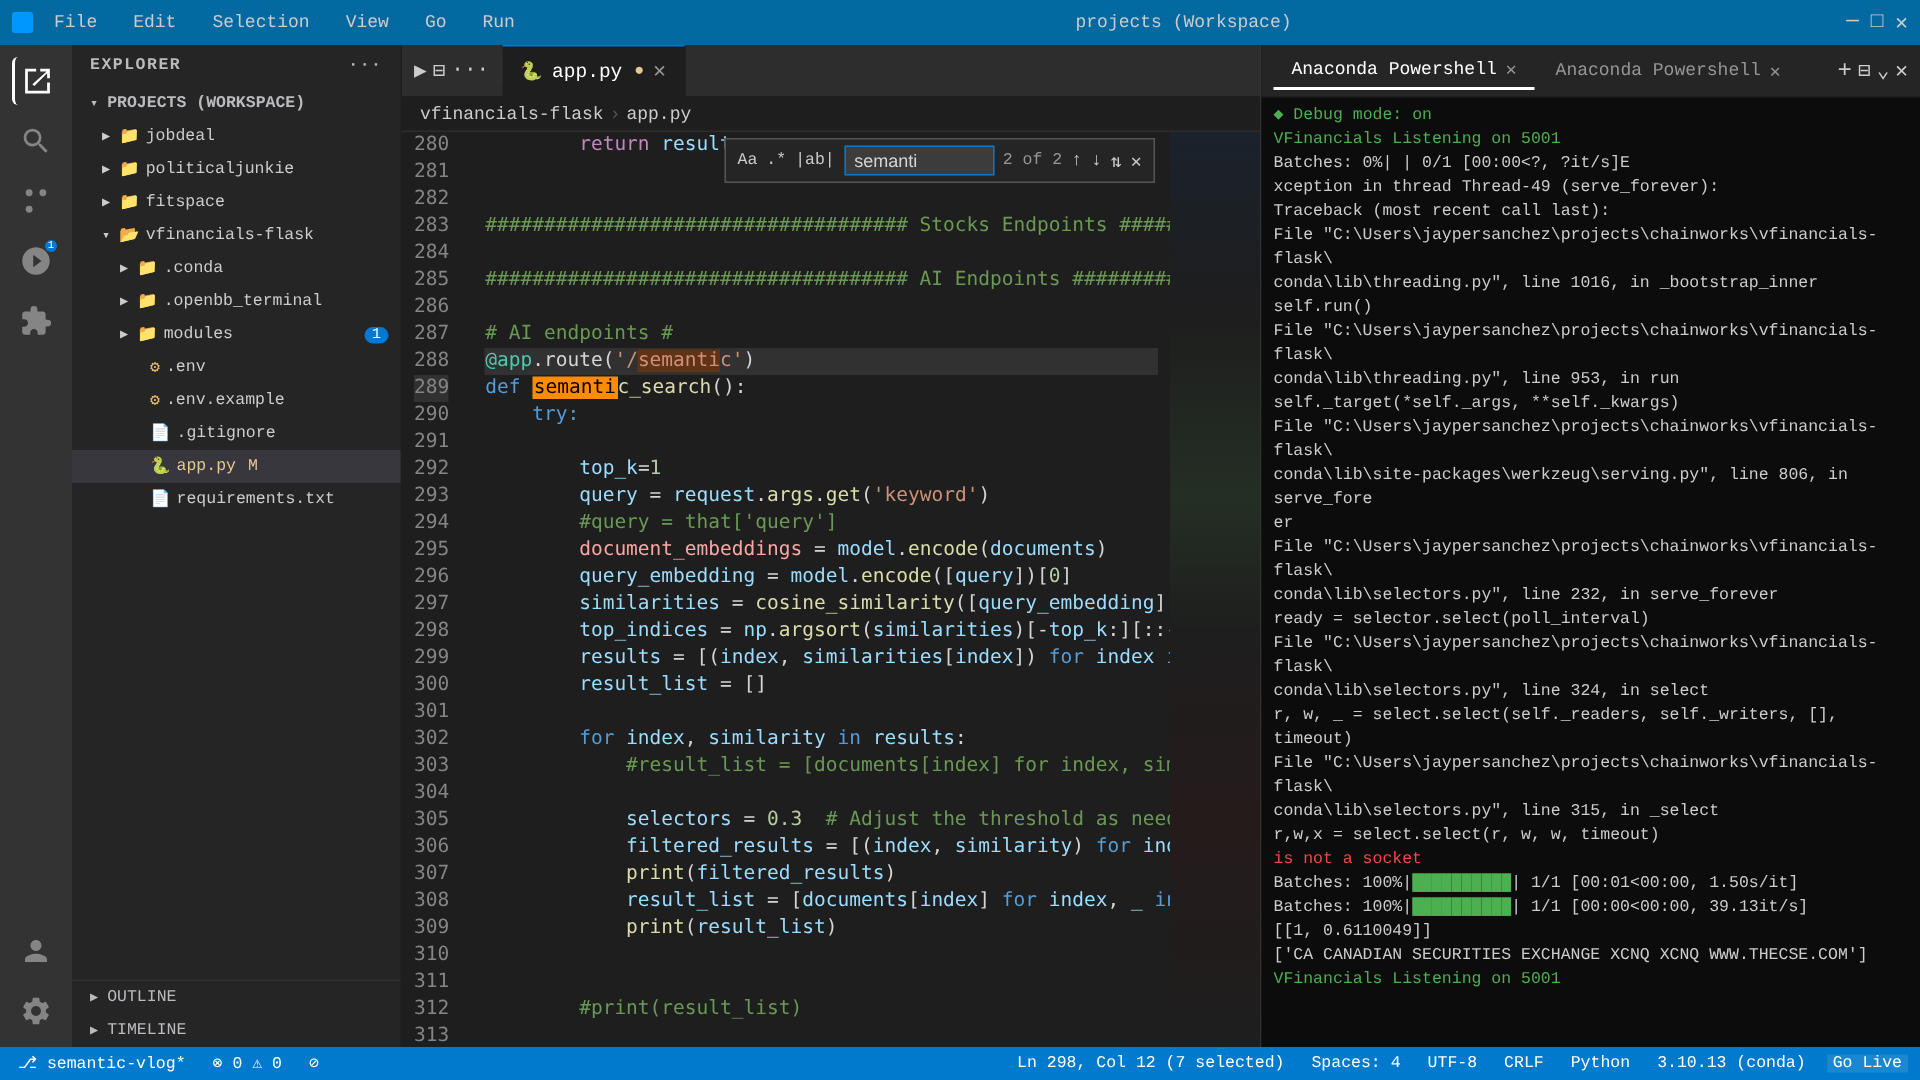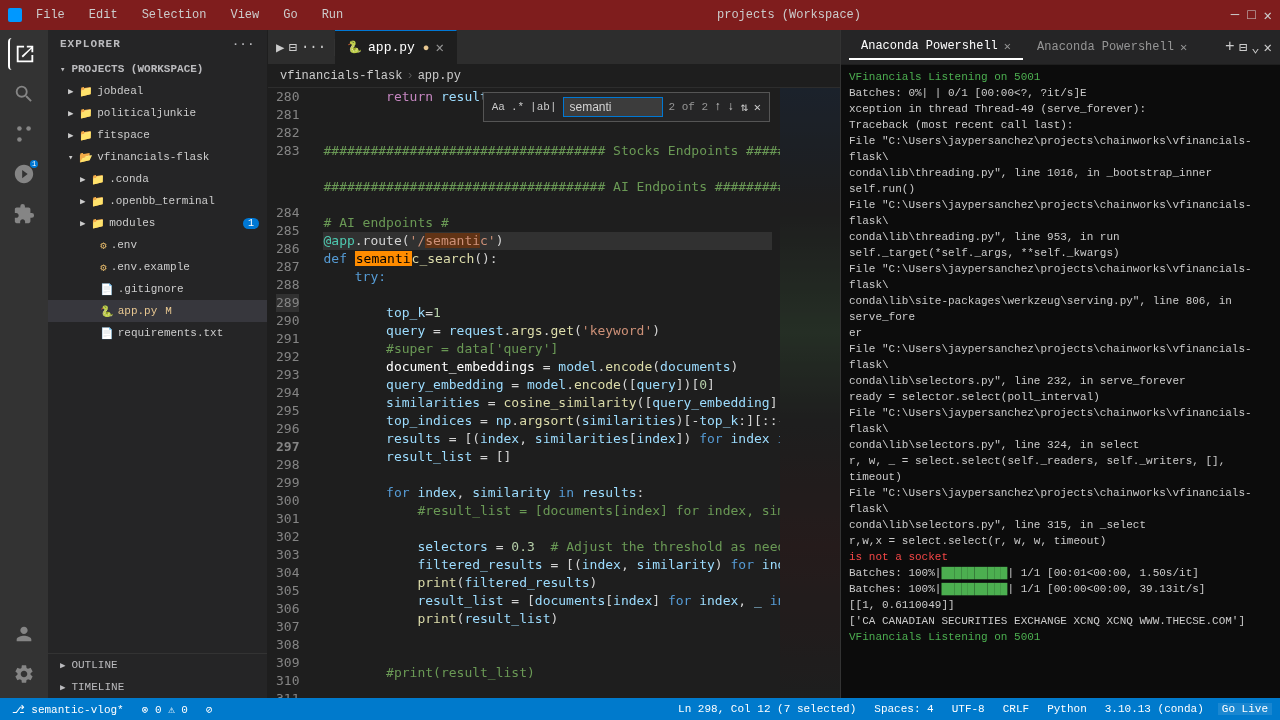--- a/index.html
+++ b/index.html
@@ -49,21 +49,21 @@
     .status-item { cursor: pointer; padding: 0 4px; }
 
     
     ::-webkit-scrollbar { width: 6px; height: 6px; }
     ::-webkit-scrollbar-track { background: #1e1e1e; }
     ::-webkit-scrollbar-thumb { background: #424242; }
   </style>
 </head>
 <body>
 
-<div style="background:#7f1d1d; height:30px; display:flex; align-items:center; padding:0 8px; gap:10px; flex-shrink:0;">
+<div style="background:#0369a1; height:30px; display:flex; align-items:center; padding:0 8px; gap:10px; flex-shrink:0;">
   <div style="width:14px;height:14px;background:#0098ff;border-radius:2px;"></div>
   <div style="display:flex; gap:16px;">
     <span style="font-size:12px;color:#cccccc;cursor:pointer;padding:2px 4px;">File</span>
     <span style="font-size:12px;color:#cccccc;cursor:pointer;padding:2px 4px;">Edit</span>
     <span style="font-size:12px;color:#cccccc;cursor:pointer;padding:2px 4px;">Selection</span>
     <span style="font-size:12px;color:#cccccc;cursor:pointer;padding:2px 4px;">View</span>
     <span style="font-size:12px;color:#cccccc;cursor:pointer;padding:2px 4px;">Go</span>
     <span style="font-size:12px;color:#cccccc;cursor:pointer;padding:2px 4px;">Run</span>
   </div>
   <div style="flex:1; text-align:center; font-size:12px; color:#cccccc;">projects (Workspace)</div>
@@ -245,34 +245,34 @@
         <span style="cursor:pointer;color:#cccccc;">✕</span>
       </div>
 
       <div style="display:flex;flex:1;overflow:auto;font-family:Consolas,monospace;font-size:13px;line-height:18px;">
 
         <div style="background:#1e1e1e;color:#858585;text-align:right;padding:0 16px 0 8px;user-select:none;flex-shrink:0;min-width:44px;">
           <div style="height:18px;">280</div>
           <div style="height:18px;">281</div>
           <div style="height:18px;">282</div>
           <div style="height:18px;">283</div>
-          <div style="height:18px;margin-top:44px;">284</div>
+          <div style="height:18px;">284</div>
           <div style="height:18px;">285</div>
           <div style="height:18px;">286</div>
           <div style="height:18px;">287</div>
           <div style="height:18px;">288</div>
           <div style="height:18px;background:#313131;">289</div>
           <div style="height:18px;">290</div>
           <div style="height:18px;">291</div>
           <div style="height:18px;">292</div>
           <div style="height:18px;">293</div>
           <div style="height:18px;">294</div>
           <div style="height:18px;">295</div>
           <div style="height:18px;">296</div>
-          <div style="height:18px;font-weight:bold;">297</div>
+          <div style="height:18px;">297</div>
           <div style="height:18px;">298</div>
           <div style="height:18px;">299</div>
           <div style="height:18px;">300</div>
           <div style="height:18px;">301</div>
           <div style="height:18px;">302</div>
           <div style="height:18px;">303</div>
           <div style="height:18px;">304</div>
           <div style="height:18px;">305</div>
           <div style="height:18px;">306</div>
           <div style="height:18px;">307</div>
@@ -293,22 +293,22 @@
           <div style="height:18px;white-space:pre;"></div>
           <div style="height:18px;white-space:pre;color:#6a9955;">#################################### AI Endpoints ###################################################</div>
           <div style="height:18px;white-space:pre;"></div>
           <div style="height:18px;white-space:pre;color:#6a9955;"><span style="color:#6a9955;"># AI endpoints #</span></div>
           <div style="height:18px;white-space:pre;background:#313131;"><span style="color:#4ec9b0;">@app</span><span style="color:#d4d4d4;">.route(</span><span style="color:#ce9178;">'/</span><span style="background:#613315;color:#ce9178;">semanti</span><span style="color:#ce9178;">c'</span><span style="color:#d4d4d4;">)</span></div>
           <div style="height:18px;white-space:pre;"><span style="color:#569cd6;">def</span> <span style="background:#ff8c00;color:#000;padding:0 1px;">semanti</span><span style="color:#dcdcaa;">c_search</span><span style="color:#d4d4d4;">():</span></div>
           <div style="height:18px;white-space:pre;">    <span style="color:#569cd6;">try:</span></div>
           <div style="height:18px;white-space:pre;"></div>
           <div style="height:18px;white-space:pre;">        <span style="color:#9cdcfe;">top_k</span>=<span style="color:#b5cea8;">1</span></div>
           <div style="height:18px;white-space:pre;">        <span style="color:#9cdcfe;">query</span> = <span style="color:#9cdcfe;">request</span>.<span style="color:#dcdcaa;">args</span>.<span style="color:#dcdcaa;">get</span>(<span style="color:#ce9178;">'keyword'</span>)</div>
-          <div style="height:18px;white-space:pre;">        <span style="color:#6a9955;">#super = data['query']</span></div>
-          <div style="height:18px;white-space:pre;">        <span style="color:#ffffff;text-align:center;">document_embeddings</span> = <span style="color:#9cdcfe;">model</span>.<span style="color:#dcdcaa;">encode</span>(<span style="color:#9cdcfe;">documents</span>)</div>
+          <div style="height:18px;white-space:pre;">        <span style="color:#6a9955;">#query = that['query']</span></div>
+          <div style="height:18px;white-space:pre;">        <span style="color:#fca5a5;text-align:center;">document_embeddings</span> = <span style="color:#9cdcfe;">model</span>.<span style="color:#dcdcaa;">encode</span>(<span style="color:#9cdcfe;">documents</span>)</div>
           <div style="height:18px;white-space:pre;">        <span style="color:#9cdcfe;">query_embedding</span> = <span style="color:#9cdcfe;">model</span>.<span style="color:#dcdcaa;">encode</span>([<span style="color:#9cdcfe;">query</span>])[<span style="color:#b5cea8;">0</span>]</div>
           <div style="height:18px;white-space:pre;">        <span style="color:#9cdcfe;">similarities</span> = <span style="color:#dcdcaa;">cosine_similarity</span>([<span style="color:#9cdcfe;">query_embedding</span>], )[]</div>
           <div style="height:18px;white-space:pre;">        <span style="color:#9cdcfe;">top_indices</span> = <span style="color:#9cdcfe;">np</span>.<span style="color:#dcdcaa;">argsort</span>(<span style="color:#9cdcfe;">similarities</span>)[<span style="color:#d4d4d4;">-</span><span style="color:#9cdcfe;">top_k</span>:][<span style="color:#d4d4d4;">::-</span>]</div>
           <div style="height:18px;white-space:pre;">        <span style="color:#9cdcfe;">results</span> = [(<span style="color:#9cdcfe;">index</span>, <span style="color:#9cdcfe;">similarities</span>[<span style="color:#9cdcfe;">index</span>]) <span style="color:#569cd6;">for</span> <span style="color:#9cdcfe;">index</span> <span style="color:#569cd6;">in</span> ]</div>
           <div style="height:18px;white-space:pre;">        <span style="color:#9cdcfe;">result_list</span> = []</div>
           <div style="height:18px;white-space:pre;"></div>
           <div style="height:18px;white-space:pre;">        <span style="color:#569cd6;">for</span> <span style="color:#9cdcfe;">index</span>, <span style="color:#9cdcfe;">similarity</span> <span style="color:#569cd6;">in</span> <span style="color:#9cdcfe;">results</span>:</div>
           <div style="height:18px;white-space:pre;">            <span style="color:#6a9955;">#result_list = [documents[index] for index, similarity in results]</span></div>
           <div style="height:18px;white-space:pre;"></div>
           <div style="height:18px;white-space:pre;">            <span style="color:#9cdcfe;">selectors</span> = <span style="color:#b5cea8;">0.3</span>  <span style="color:#6a9955;"># Adjust the threshold as needed</span></div>
@@ -342,20 +342,21 @@
       </div>
       <div style="margin-left:auto;display:flex;gap:4px;align-items:center;">
         <span style="cursor:pointer;color:#cccccc;font-size:16px;">+</span>
         <span style="cursor:pointer;color:#cccccc;font-size:14px;">⊟</span>
         <span style="cursor:pointer;color:#cccccc;font-size:14px;">⌄</span>
         <span style="cursor:pointer;color:#cccccc;font-size:14px;">✕</span>
       </div>
     </div>
 
     <div class="terminal-content">
+      <div><span class="t-green">◆ Debug mode: on</span></div>
       <div><span class="t-green">VFinancials Listening on 5001</span></div>
       <div>Batches:   0%|          |                    0/1 [00:00&lt;?, ?it/s]E</div>
       <div>xception in thread Thread-49 (serve_forever):</div>
       <div>Traceback (most recent call last):</div>
       <div>  File "C:\Users\jaypersanchez\projects\chainworks\vfinancials-flask\</div>
       <div>conda\lib\threading.py", line 1016, in _bootstrap_inner</div>
       <div>    self.run()</div>
       <div>  File "C:\Users\jaypersanchez\projects\chainworks\vfinancials-flask\</div>
       <div>conda\lib\threading.py", line 953, in run</div>
       <div>    self._target(*self._args, **self._kwargs)</div>

